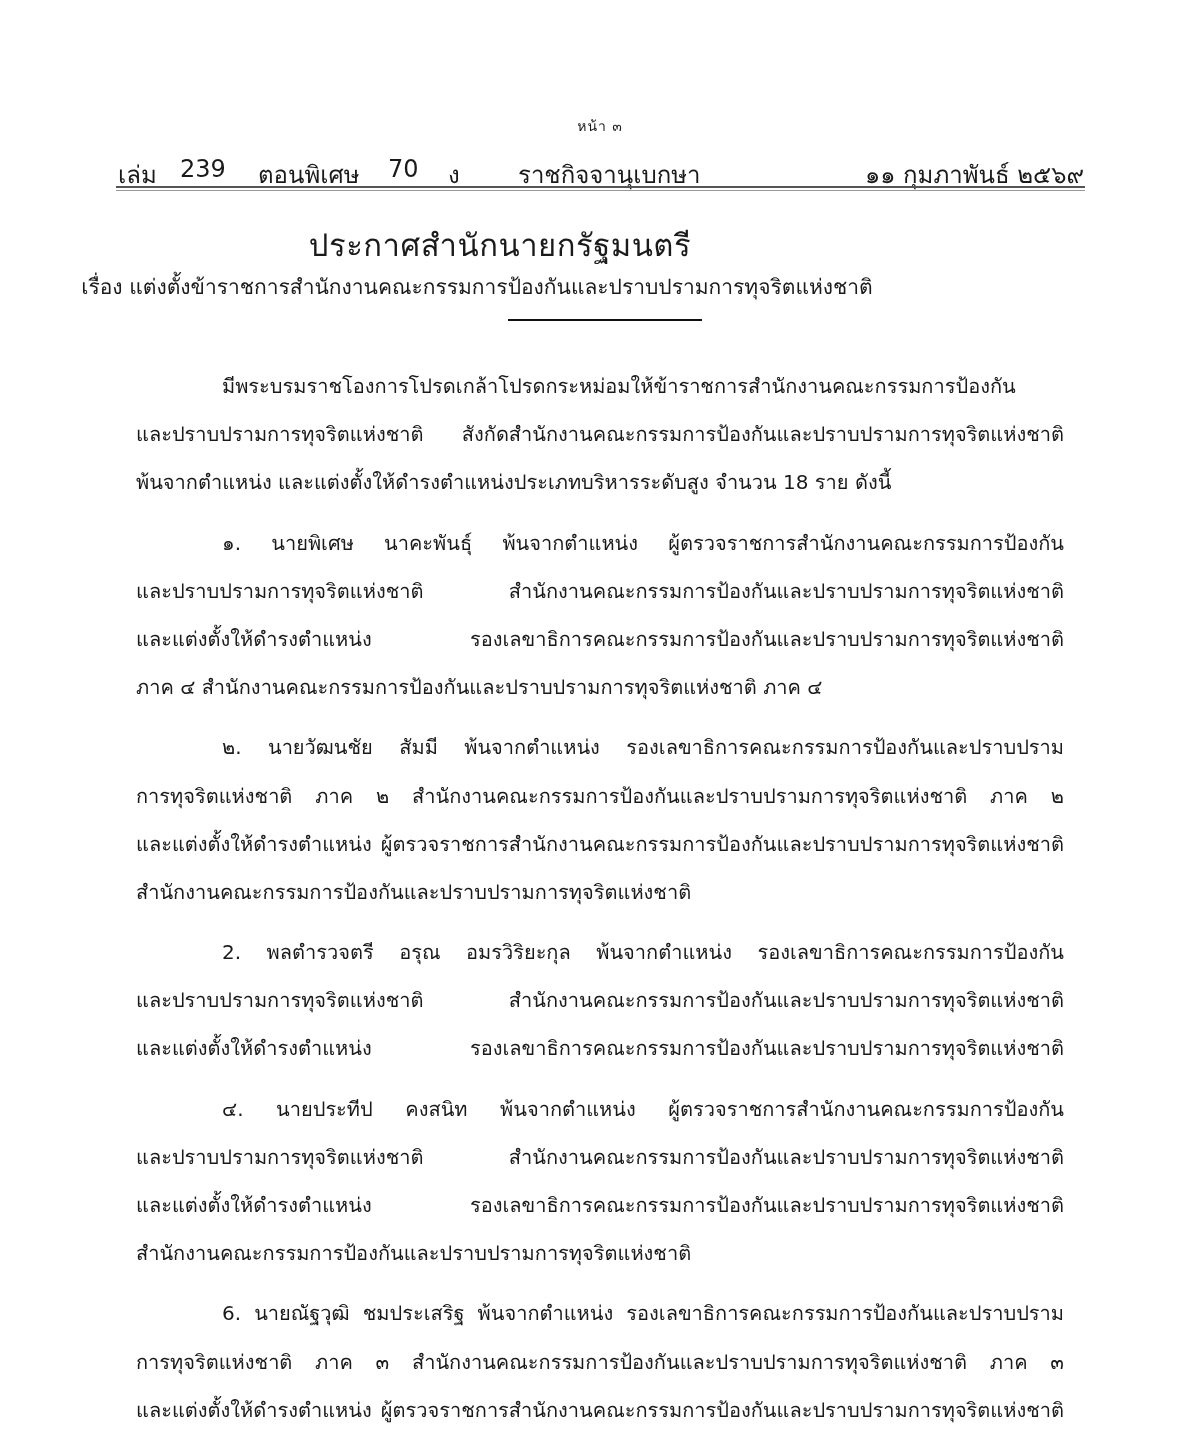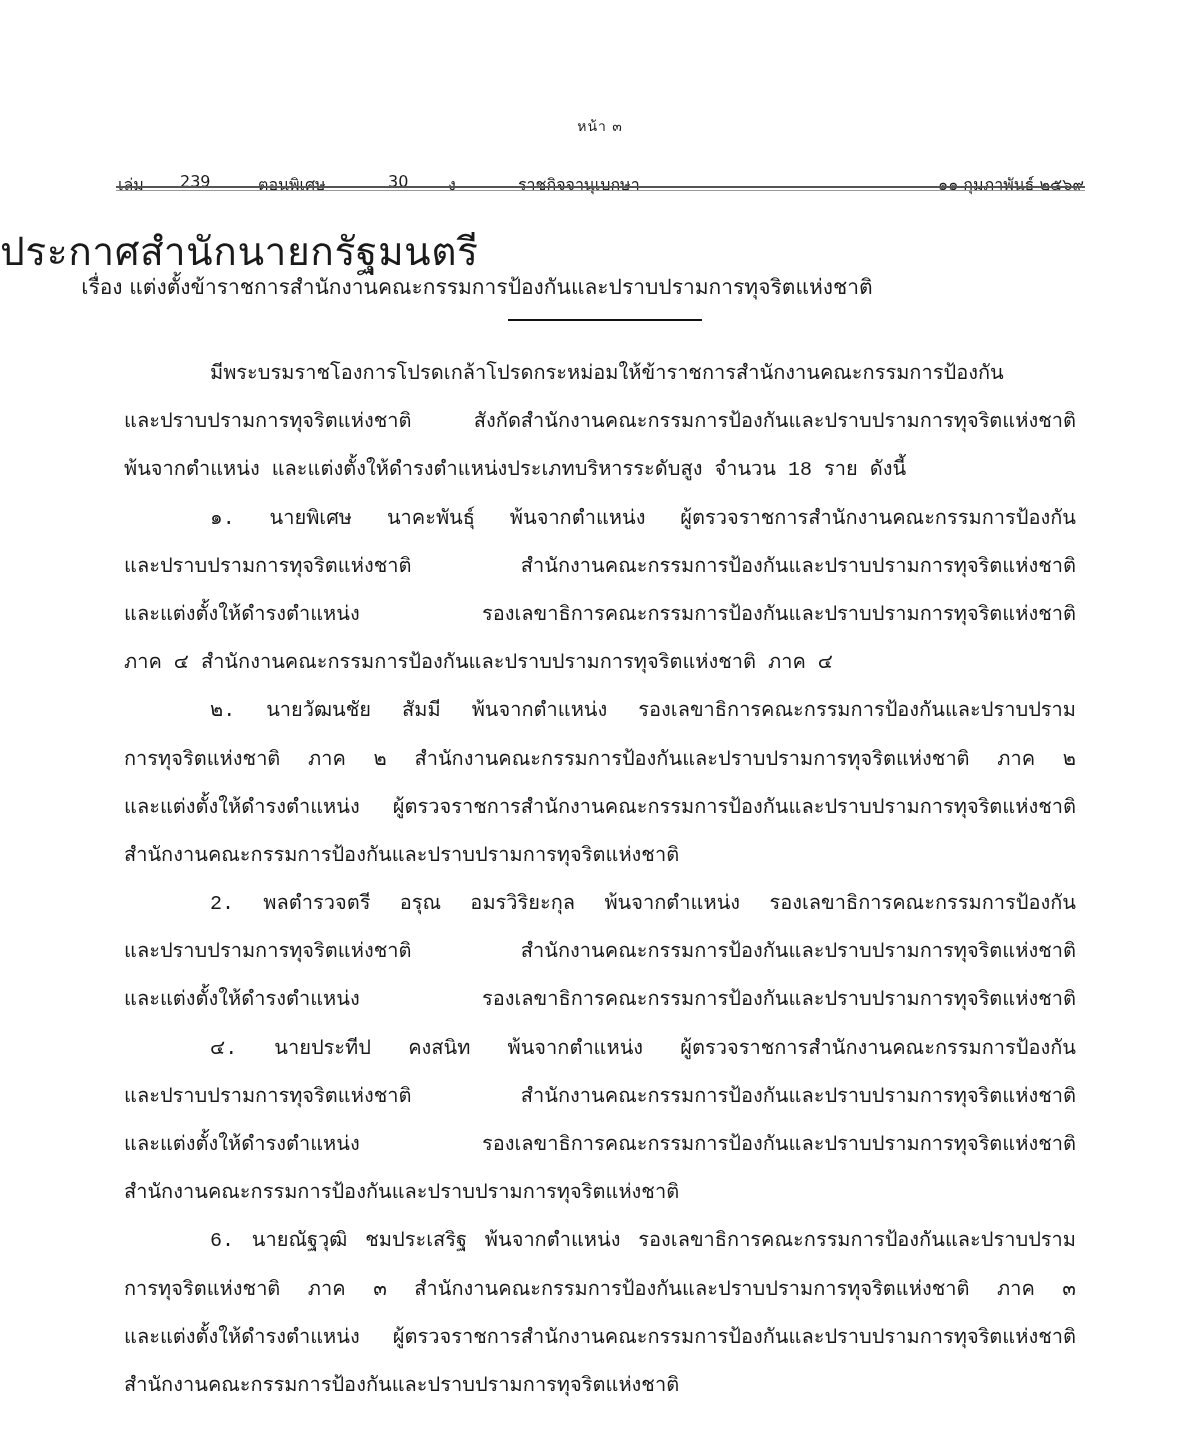--- a/index.html
+++ b/index.html
@@ -25,25 +25,25 @@
       position: absolute;
       top: 115px;
       left: 0;
       width: 1200px;
       text-align: center;
       font-size: 14px;
       letter-spacing: 1px;
     }
     .gazette-header {
       position: absolute;
-      top: 172px;
+      top: 155px;
       left: 118px;
       width: 966px;
       height: 30px;
-      font-size: 16px;
+      font-size: 24px;
     }
     .gazette-header span {
       position: absolute;
       top: 0;
       white-space: nowrap;
     }
     .hdr-volume { left: 0; }
     .hdr-volume-no { left: 62px; }
     .hdr-issue { left: 140px; }
     .hdr-issue-no { left: 270px; }
@@ -64,21 +64,22 @@
       left: 116px;
       width: 969px;
       height: 0;
       border-top: 1px solid #999;
     }
     .doc-title {
       position: absolute;
       top: 220px;
       left: 0;
       width: 1000px;
-      font-size: 39px;
+      text-align: center;
+      font-size: 31px;
       letter-spacing: 0.5px;
     }
     .doc-subject {
       position: absolute;
       top: 270px;
       left: 0;
       width: 954px;
       text-align: center;
       font-size: 21px;
     }
@@ -89,23 +90,22 @@
       width: 194px;
       border-top: 2px solid #111;
     }
     .body-text {
       position: absolute;
       top: 350px;
       left: 124px;
       width: 952px;
     }
     .para {
-      margin: 0;
+      margin: 12px;
       padding: 0;
-      font-family: Liberation Mono, monospace;
     }
     .line {
       display: block;
       height: 48.2px;
       line-height: 48.2px;
       font-size: 20px;
       white-space: nowrap;
       text-align: justify;
       text-align-last: justify;
       overflow: hidden;
@@ -121,21 +121,21 @@
 <body>
 
 <div class="page">
 
   <div class="page-number">หน้า ๓</div>
 
   <div class="gazette-header">
     <span class="hdr-volume">เล่ม</span>
     <span class="hdr-volume-no">239</span>
     <span class="hdr-issue">ตอนพิเศษ</span>
-    <span class="hdr-issue-no">30</span>
+    <span class="hdr-issue-no">70</span>
     <span class="hdr-section">ง</span>
     <span class="hdr-gazette">ราชกิจจานุเบกษา</span>
     <span class="hdr-date">๑๑ กุมภาพันธ์ ๒๕๖๙</span>
   </div>
   <div class="header-rule"></div>
   <div class="header-rule-2"></div>
 
   <div class="doc-title">ประกาศสำนักนายกรัฐมนตรี</div>
   <div class="doc-subject">เรื่อง แต่งตั้งข้าราชการสำนักงานคณะกรรมการป้องกันและปราบปรามการทุจริตแห่งชาติ</div>
   <div class="title-rule"></div>

